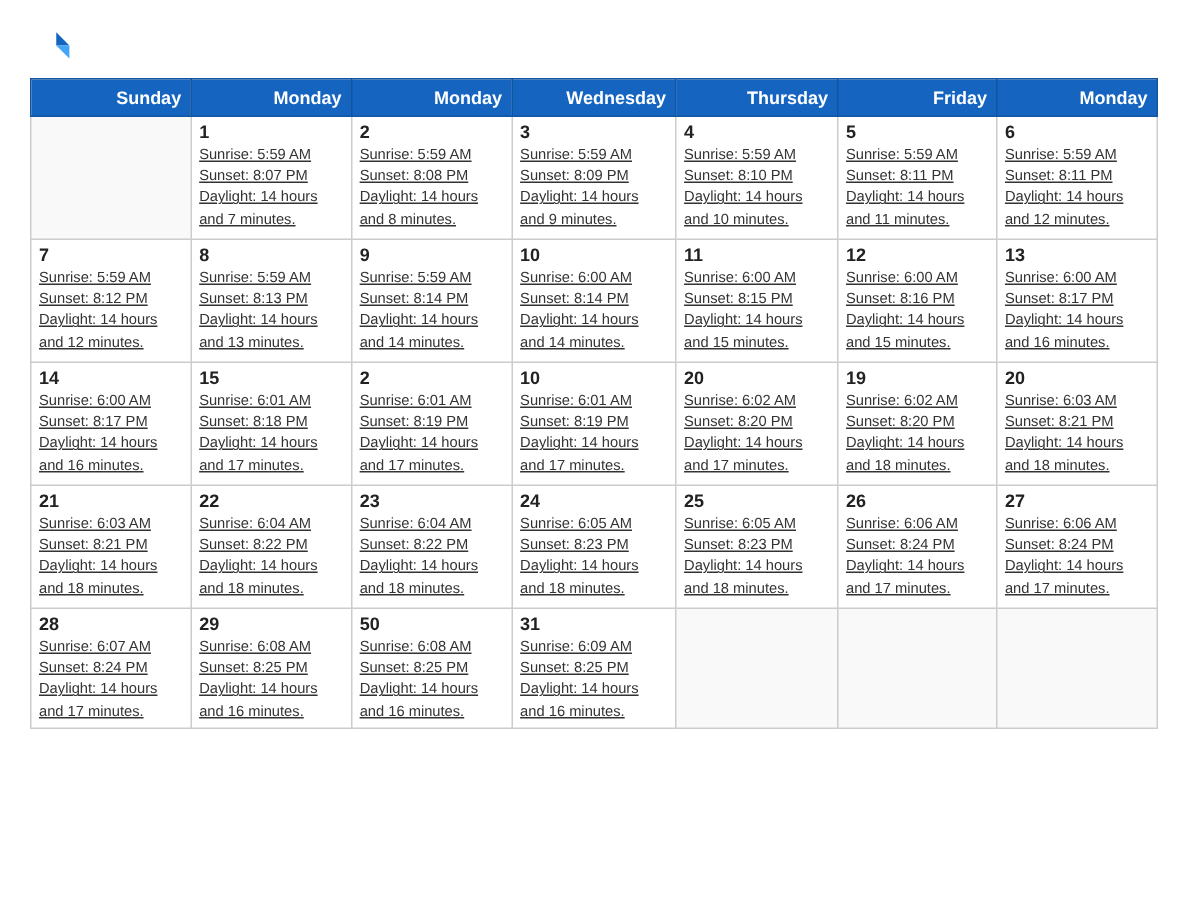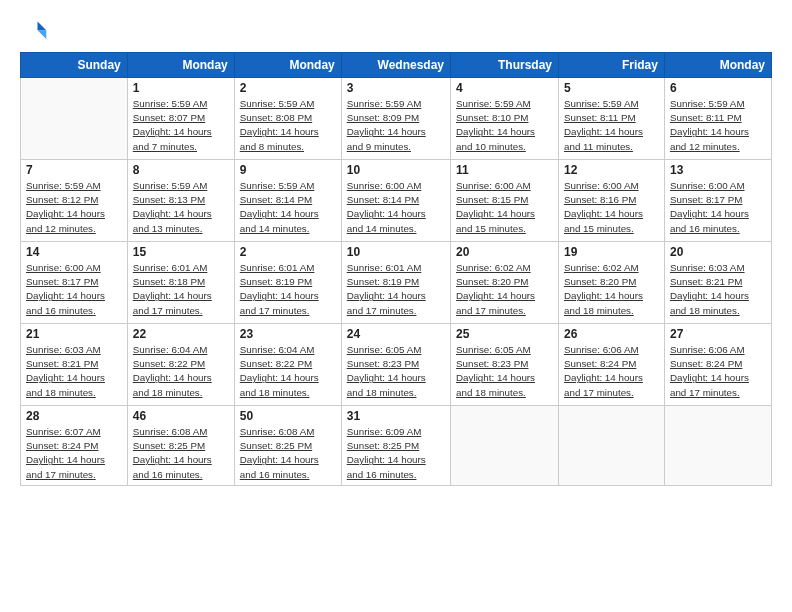--- a/index.html
+++ b/index.html
@@ -247,21 +247,21 @@
             <div class="day-num">27</div>
             <div class="day-info">Sunrise: 6:06 AM<br>Sunset: 8:24 PM<br>Daylight: 14 hours<br>and 17 minutes.</div>
           </td>
         </tr>
         <tr class="last-row">
           <td>
             <div class="day-num">28</div>
             <div class="day-info">Sunrise: 6:07 AM<br>Sunset: 8:24 PM<br>Daylight: 14 hours<br>and 17 minutes.</div>
           </td>
           <td>
-            <div class="day-num">46</div>
+            <div class="day-num">29</div>
             <div class="day-info">Sunrise: 6:08 AM<br>Sunset: 8:25 PM<br>Daylight: 14 hours<br>and 16 minutes.</div>
           </td>
           <td>
             <div class="day-num">50</div>
             <div class="day-info">Sunrise: 6:08 AM<br>Sunset: 8:25 PM<br>Daylight: 14 hours<br>and 16 minutes.</div>
           </td>
           <td>
             <div class="day-num">31</div>
             <div class="day-info">Sunrise: 6:09 AM<br>Sunset: 8:25 PM<br>Daylight: 14 hours<br>and 16 minutes.</div>
           </td>

